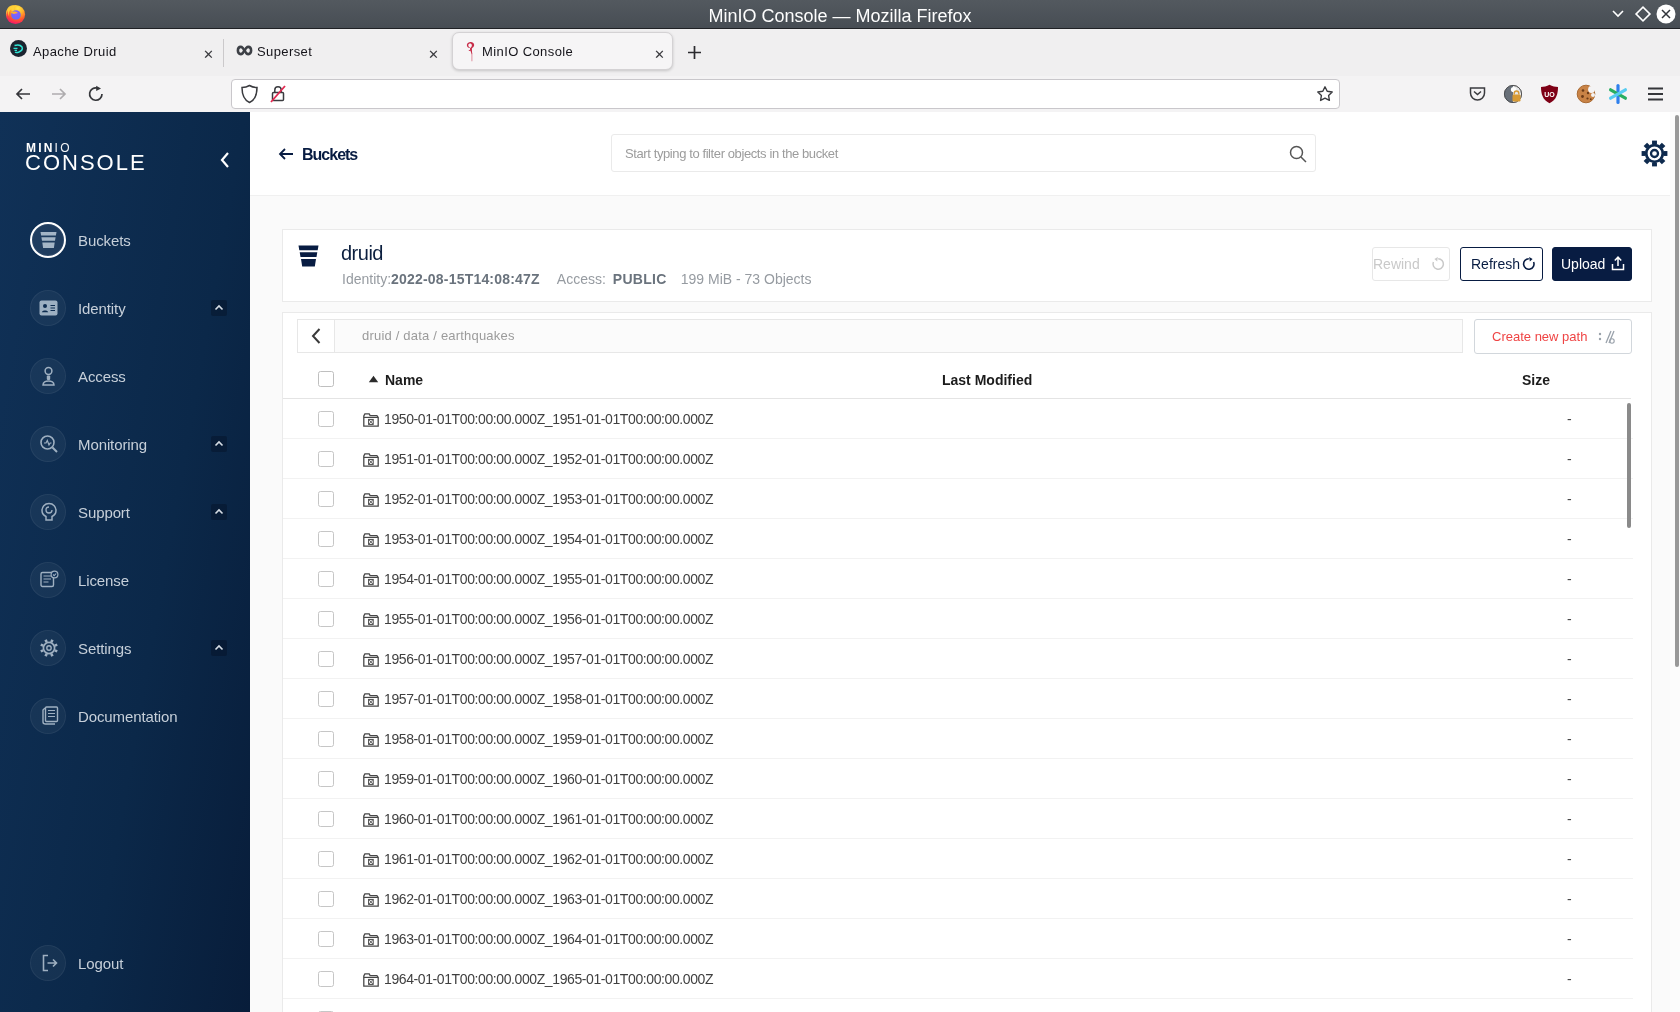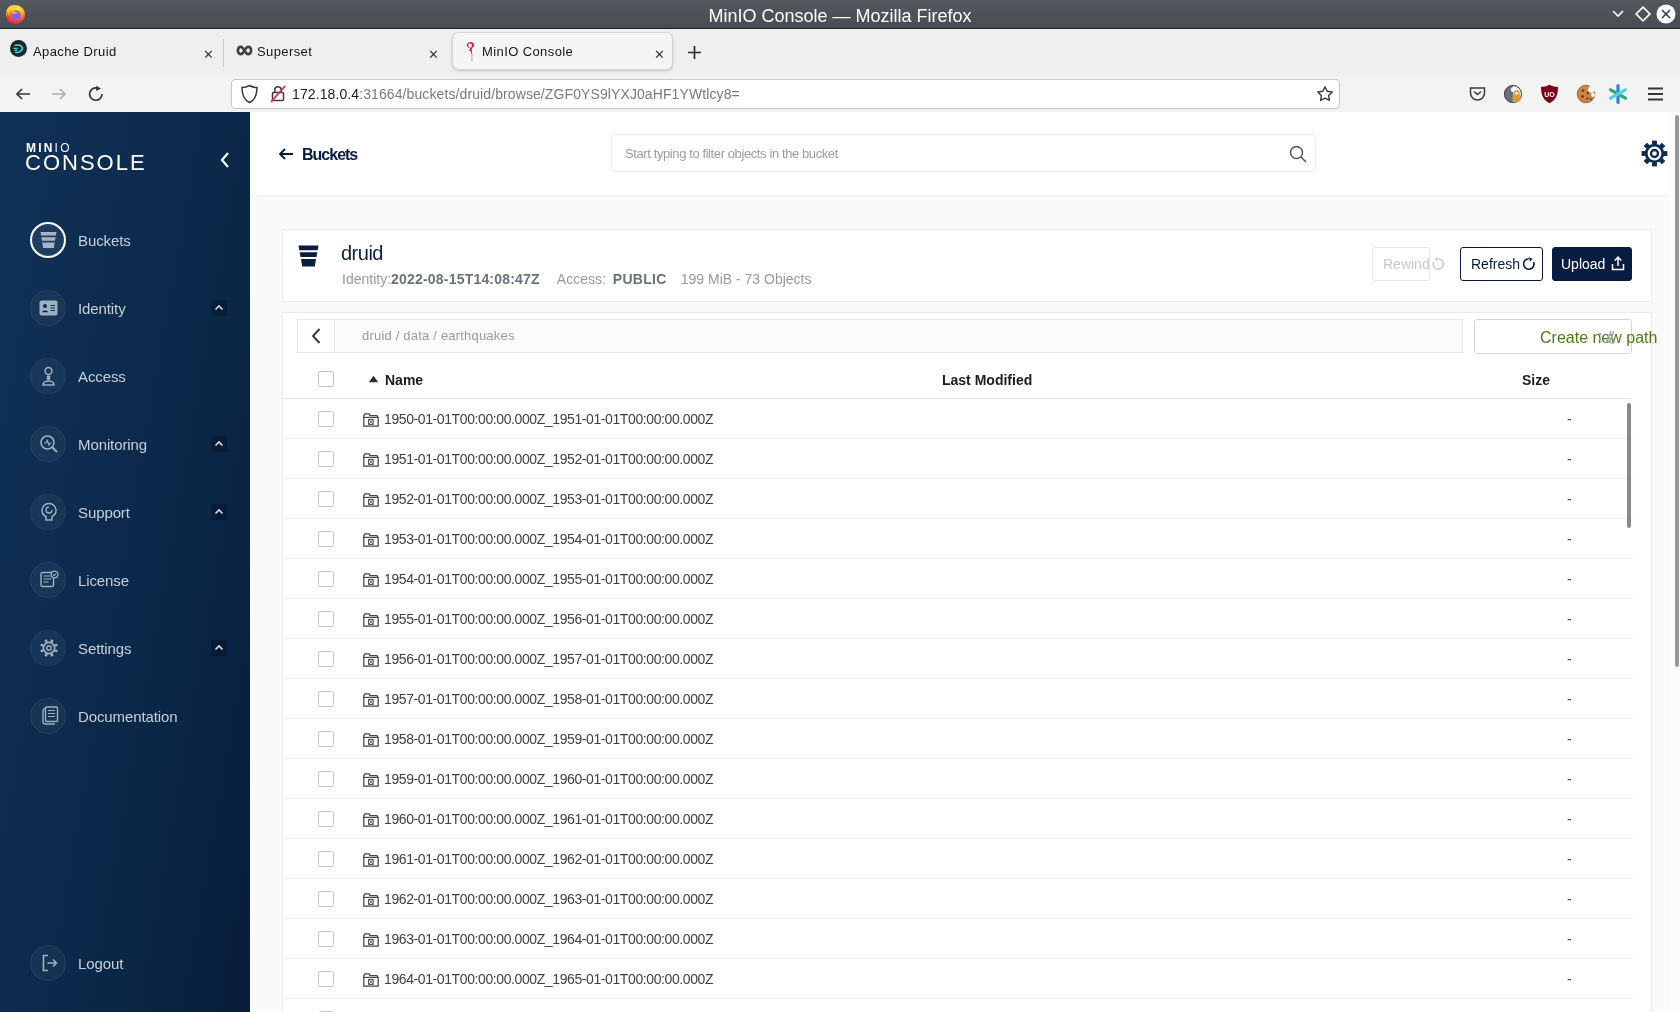--- a/index.html
+++ b/index.html
@@ -138,21 +138,20 @@
   </svg>
   <div class="urlfield"></div>
   <svg class="abs" style="left:240px; top:8px;" width="19" height="20" viewBox="0 0 19 20">
     <path d="M9.5 1.5 C12 3 15 3.5 17 3.5 C17 9 16 15.5 9.5 18.5 C3 15.5 2 9 2 3.5 C4 3.5 7 3 9.5 1.5 Z" fill="none" stroke="#3a3b3f" stroke-width="1.5"></path>
   </svg>
   <svg class="abs" style="left:268px; top:8px;" width="20" height="20" viewBox="0 0 20 20">
     <rect x="4.5" y="8.5" width="11" height="8" rx="1" fill="none" stroke="#3a3b3f" stroke-width="1.5"></rect>
     <path d="M6.8 8.5 L6.8 6 A3.2 3.2 0 0 1 13.2 6 L13.2 8.5" fill="none" stroke="#3a3b3f" stroke-width="1.5"></path>
     <path d="M3 18 L17 2" stroke="#e22850" stroke-width="1.8"></path>
   </svg>
-  <div class="abs" id="urltext" style="left:292px; top:10px; font-size:14px; letter-spacing:0.1px; color:#1b1b1b;">172.18.0.4<span style="color:#7a7a7a;">:31664/buckets/druid/browse/ZGF0YS9lYXJ0aHF1YWtlcy8=</span></div>
   <svg class="abs" style="left:1316px; top:9px;" width="18" height="18" viewBox="0 0 18 18">
     <path d="M9 1.8 L11.2 6.3 L16.2 7 L12.6 10.5 L13.4 15.4 L9 13.1 L4.6 15.4 L5.4 10.5 L1.8 7 L6.8 6.3 Z" fill="none" stroke="#3a3b3f" stroke-width="1.4" stroke-linejoin="round"></path>
   </svg>
   <svg class="abs" style="left:1468px; top:9px;" width="19" height="18" viewBox="0 0 19 18">
     <path d="M2.5 3 L16.5 3 L16.5 8 A7 7 0 0 1 2.5 8 Z" fill="none" stroke="#3a3b3f" stroke-width="1.5"></path>
     <path d="M6 6.5 L9.5 9.5 L13 6.5" fill="none" stroke="#3a3b3f" stroke-width="1.5"></path>
   </svg>
   <svg class="abs" style="left:1503px; top:8px;" width="20" height="20" viewBox="0 0 20 20">
     <circle cx="10" cy="10" r="8.6" fill="#e8e8e8" stroke="#9b9b9b"></circle>
     <circle cx="10" cy="10" r="8.6" fill="none" stroke="#555"></circle>
@@ -318,21 +317,21 @@
   <circle cx="14.5" cy="14.5" r="3.5" fill="none" stroke="#0e2a4e" stroke-width="2.3"></circle>
 </svg>
 
 <div class="card1"></div>
 <svg class="abs" style="left:298px; top:245px;" width="21" height="22" viewBox="0 0 21 22">
   <path d="M0.5 0.5 L20.5 0.5 L19.7 5.3 L1.3 5.3 Z M1.7 7.2 L19.3 7.2 L18.5 12 L2.5 12 Z M3 13.9 L18 13.9 L16.8 21.5 L4.2 21.5 Z" fill="#081c42"></path>
 </svg>
 <div class="abs" style="left:341px; top:242px; font-size:20px; letter-spacing:-0.5px; font-weight:normal; color:#0c1f3f;">druid</div>
 <div class="abs" style="left:342px; top:271px; font-size:14px; color:#969ba1; white-space:nowrap;"><span>Identity:</span><b style="color:#6a737d; margin-left:0; letter-spacing:0.2px;">2022-08-15T14:08:47Z</b><span style="margin-left:17px;">Access:</span><b style="color:#6a737d; margin-left:7px; letter-spacing:0.3px;">PUBLIC</b><span style="margin-left:14px;">199 MiB - 73 Objects</span></div>
 
-<div class="btn" style="left:1372px; width:58px; border:1px solid #e7e7e7; color:#c9c9c9; line-height:32px; text-align:left; padding-left:10px;">Rewind</div>
+<div class="btn" style="left:1372px; width:78px; border:1px solid #e7e7e7; color:#c9c9c9; line-height:32px; text-align:left; padding-left:0;">Rewind</div>
 <svg class="abs" style="left:1431px; top:257px;" width="14" height="14" viewBox="0 0 14 14">
   <path d="M7.2 1.8 A5.2 5.2 0 1 1 2.4 5" fill="none" stroke="#c9c9c9" stroke-width="1.5"></path>
   <path d="M6.8 0 L3.4 1.9 L6.2 4.4" fill="#c9c9c9"></path>
 </svg>
 <div class="btn" style="left:1460px; width:83px; border:1px solid #081c42; color:#081c42; line-height:32px; background:#fff; text-align:left; padding-left:10px;">Refresh</div>
 <svg class="abs" style="left:1522px; top:257px;" width="14" height="14" viewBox="0 0 14 14">
   <path d="M6.8 1.8 A5.2 5.2 0 1 0 11.6 5" fill="none" stroke="#081c42" stroke-width="1.6"></path>
   <path d="M7.2 0 L10.6 1.9 L7.8 4.4" fill="#081c42"></path>
 </svg>
 <div class="btn" style="left:1552px; width:80px; border:1px solid #081c42; color:#fff; line-height:32px; background:#081c42; text-align:left; padding-left:8px;">Upload</div>
@@ -344,21 +343,21 @@
 <div class="card2"></div>
 
 <div class="abs" style="left:297px; top:319px; width:1166px; height:34px; border:1px solid #e7e7e7; background:#fbfbfb;"></div>
 <div class="abs" style="left:297px; top:319px; width:38px; height:34px; background:#fff; border:1px solid #e7e7e7;"></div>
 <svg class="abs" style="left:310px; top:327px;" width="12" height="18" viewBox="0 0 12 18">
   <path d="M9.5 2 L3 9 L9.5 16" fill="none" stroke="#3a3a3a" stroke-width="2"></path>
 </svg>
 <div class="abs" style="left:362px; top:328px; font-size:13px; color:#9b9b9b; letter-spacing:.2px;">druid / data / earthquakes</div>
 
 <div class="abs" style="left:1474px; top:319px; width:158px; height:35px; border:1px solid #d2d7dc; border-radius:3px; background:#fff;"></div>
-<div class="abs" style="left:1492px; top:329px; font-size:16px; color:#4d7c0f;margin-left:48px;">Create new path</div>
+<div class="abs" style="left:1492px; top:329px; font-size:13px; color:#ef4444;">Create new path</div>
 <svg class="abs" style="left:1598px; top:330px;" width="17" height="14" viewBox="0 0 17 14">
   <circle cx="2" cy="4" r="1.2" fill="#9aa2ab"></circle>
   <circle cx="2" cy="9" r="1.2" fill="#9aa2ab"></circle>
   <path d="M8 13 L13 1 M11 13 L16 1" stroke="#9aa2ab" stroke-width="1.3"></path>
   <circle cx="14" cy="11" r="2.2" fill="none" stroke="#9aa2ab" stroke-width="1.1"></circle>
 </svg>
 
 <div class="cb" style="left:318px; top:371px; border-color:#bfbfbf;"></div>
 <svg class="abs" style="left:368px; top:375px;" width="11" height="8" viewBox="0 0 11 8">
   <path d="M5.5 0.8 L10.2 7.2 L0.8 7.2 Z" fill="#2b2b2b"></path>

